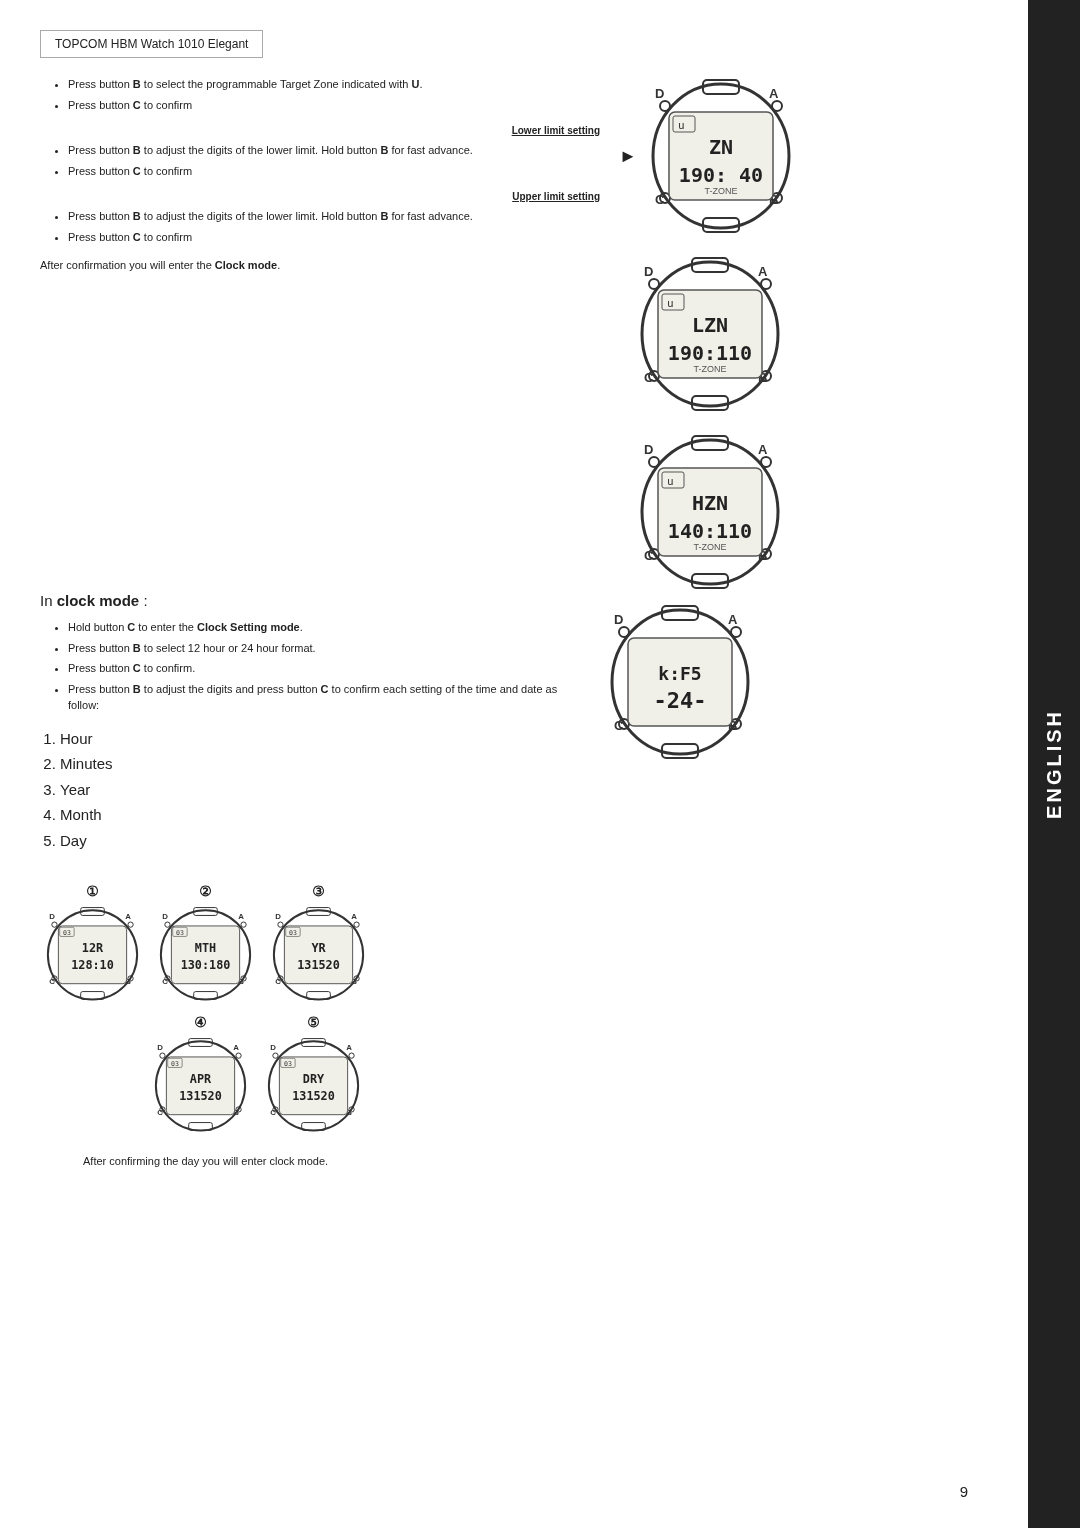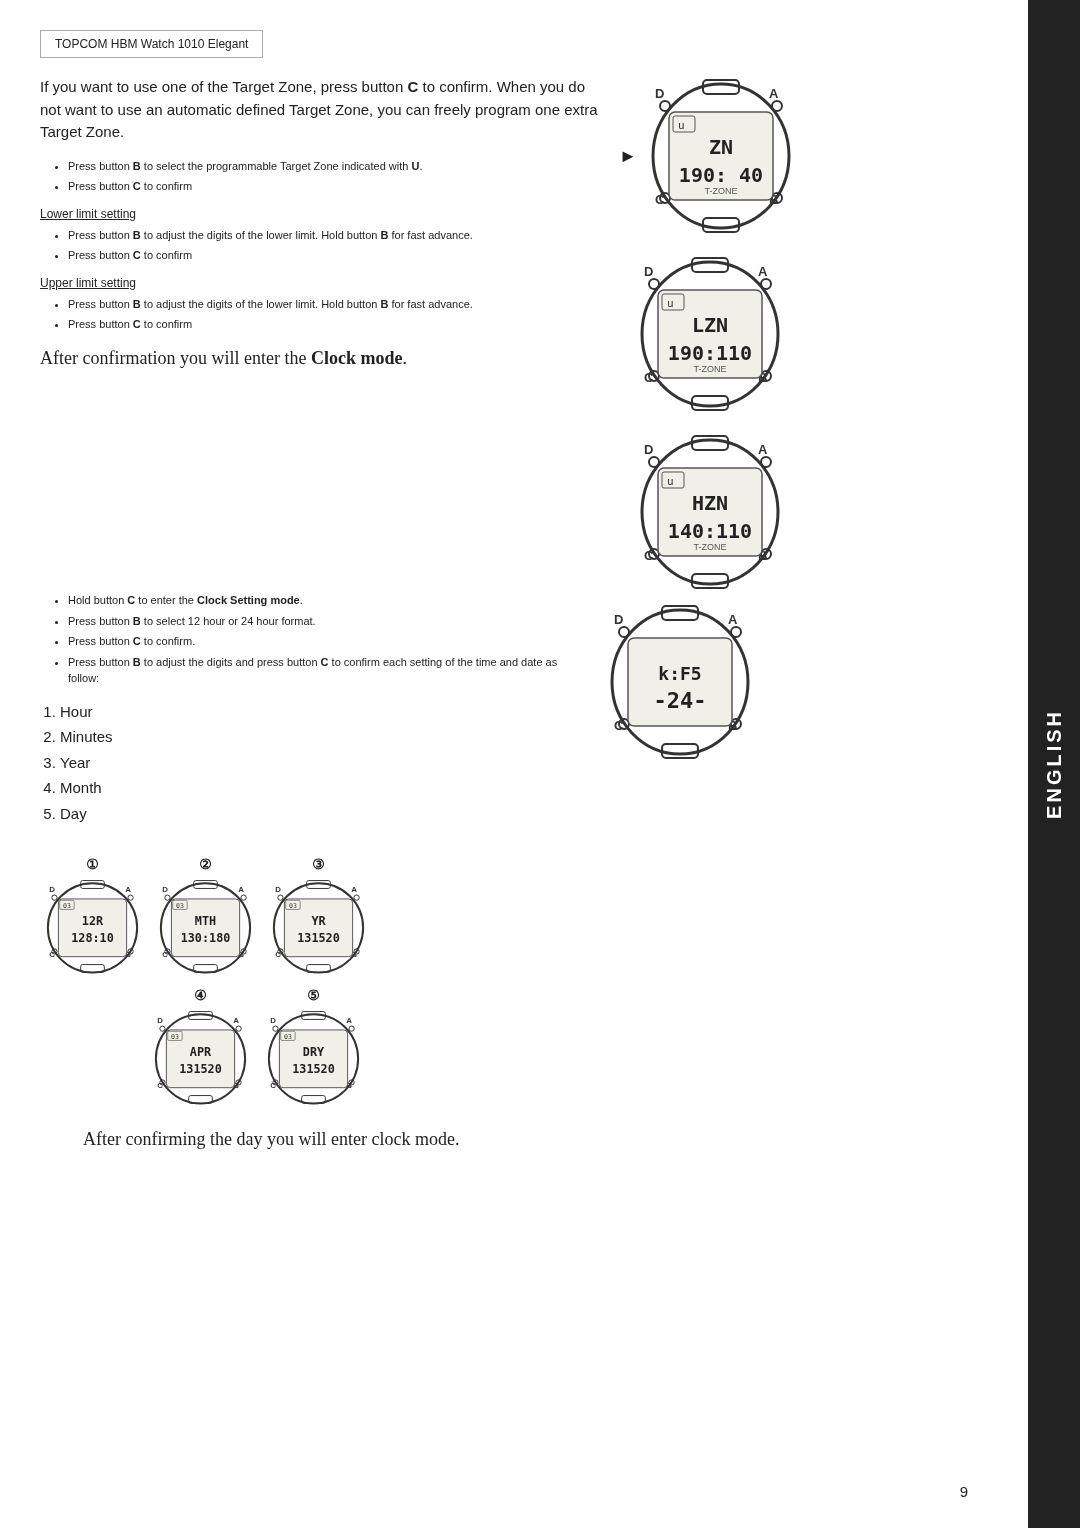--- a/index.html
+++ b/index.html
@@ -88,33 +88,33 @@
       margin-bottom: 12px;
     }
 
     ul.bullet-list li {
       font-size: 11px;
       line-height: 1.5;
       margin-bottom: 4px;
     }
 
     .section-heading {
-      font-size: 12px;
-      font-weight: normal;
+      font-size: 10px;
+      font-weight: bold;
       text-decoration: underline;
       margin-bottom: 6px;
       margin-top: 6px;
+      text-align: right;
     }
 
     .after-text {
-      font-size: 18px;
+      font-size: 11px;
       line-height: 1.5;
       margin-top: 12px;
       margin-bottom: 20px;
-      font-family: Liberation Serif, serif;
     }
 
     h2.chapter-title {
       font-size: 32px;
       font-weight: bold;
       margin-bottom: 14px;
       margin-top: 8px;
     }
 
     .clock-section {
@@ -193,23 +193,20 @@
   <div class="main-content">
 
     
     <div class="header-box">
       <span>TOPCOM HBM Watch 1010 Elegant</span>
     </div>
 
     
     <div class="two-col">
       <div class="text-col">
-        <p class="intro-text">
-          If you want to use one of the Target Zone, press button <b>C</b> to confirm. When you do not want to use an automatic defined Target Zone, you can freely program one extra Target Zone.
-        </p>
 
         <ul class="bullet-list">
           <li>Press button <b>B</b> to select the programmable Target Zone indicated with <b>U</b>.</li>
           <li>Press button <b>C</b> to confirm</li>
         </ul>
 
         <p class="section-heading">Lower limit setting</p>
         <ul class="bullet-list">
           <li>Press button <b>B</b> to adjust the digits of the lower limit. Hold button <b>B</b> for fast advance.</li>
           <li>Press button <b>C</b> to confirm</li>
@@ -300,20 +297,21 @@
           <text x="80" y="118" font-size="9" fill="#555" text-anchor="middle">T-ZONE</text>
         </svg>
       </div>
     </div>
 
     
 
     
     <div class="clock-section">
       <div class="clock-text">
+        <p style="font-size:15px; margin-bottom:10px;">In <b>clock mode</b> :</p>
         <ul class="bullet-list">
           <li>Hold button <b>C</b> to enter the <b>Clock Setting mode</b>.</li>
           <li>Press button <b>B</b> to select 12 hour or 24 hour format.</li>
           <li>Press button <b>C</b> to confirm.</li>
           <li>Press button <b>B</b> to adjust the digits and press button <b>C</b> to confirm each setting of the time and date as follow:</li>
         </ul>
 
         <div style="display:flex; flex-direction:column; gap:16px; align-items:flex-start; margin-top:8px;">
           <ol class="numbered-list" style="list-style:decimal; margin-left:20px;">
             <li>Hour</li>

